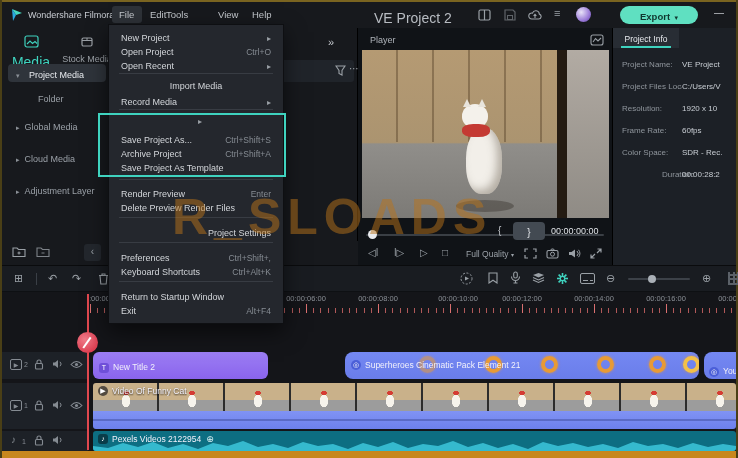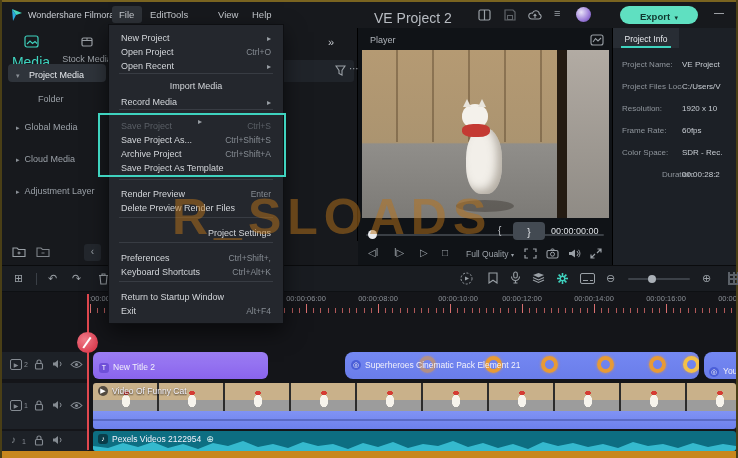--- a/index.html
+++ b/index.html
@@ -441,24 +441,20 @@
     <div class="msep" style="top:48px;"></div>
     <div class="mrow" style="top:56px;flex-direction:column;">
         <span class="mlab">Import Media</span>
         <span class="msub">▸</span>
       </div>
     <div class="mrow" style="top:70px;">
         <span class="mlab">Record Media</span>
         <span class="msub">▸</span>
       </div>
     <div class="msep" style="top:84px;"></div>
-    <div class="mrow dis" style="top:94px;">
-        <span class="mlab">Save Project</span>
-        <span class="msc">Ctrl+S</span>
-      </div>
     <div class="mrow" style="top:122px;">
         <span class="mlab">Archive Project</span>
         <span class="msc">Ctrl+Shift+A</span>
       </div>
     <div class="mrow" style="top:108px;">
         <span class="mlab">Save Project As...</span>
         <span class="msc">Ctrl+Shift+S</span>
       </div>
     <div class="mrow" style="top:136px;">
         <span class="mlab">Save Project As Template</span>

